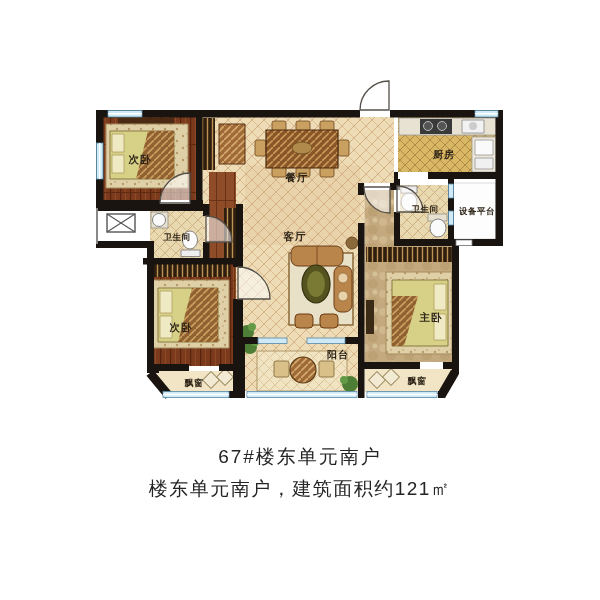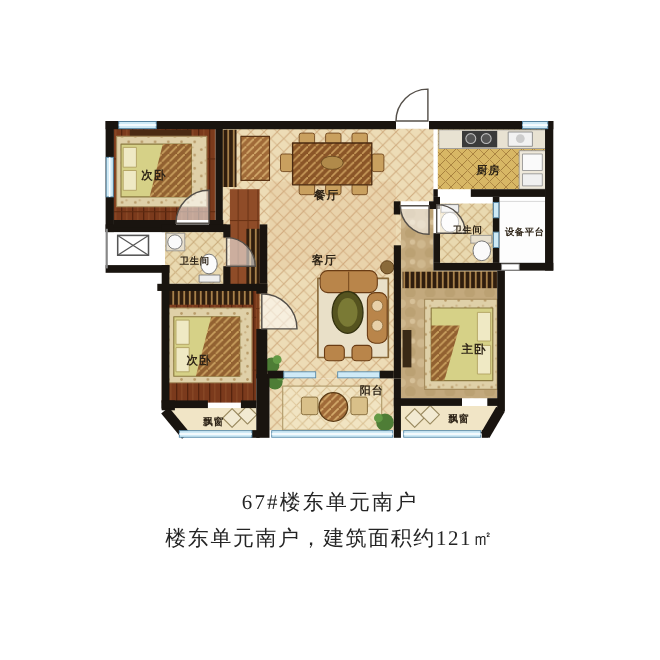--- a/index.html
+++ b/index.html
@@ -1,20 +1,20 @@
 <!DOCTYPE html>
 <html><head>
 <meta charset="utf-8">
 <style>
   html,body{margin:0;padding:0;background:#ffffff;}
   .stage{position:relative;width:510px;height:600px;background:#ffffff;overflow:hidden;
          font-family:"Liberation Sans",sans-serif;}
   .plan-svg{position:absolute;left:0;top:0;}
   .caption{position:absolute;left:0;width:600px;text-align:center;color:#242424;
-           font-family:Liberation Serif, serif;}
+           font-family:Liberation Sans, sans-serif;}
   .cap1{top:444px;font-size:19px;letter-spacing:2px;}
   .cap2{top:476px;font-size:19px;letter-spacing:1.5px;}
   text.rlabel{fill:#2e2417;font-family:"Liberation Sans",sans-serif;font-weight:700;}
 </style>
 </head>
 <body>
 
 <div class="stage">
 <svg class="plan-svg" width="600" height="600" viewBox="0 0 600 600">
   <defs>

